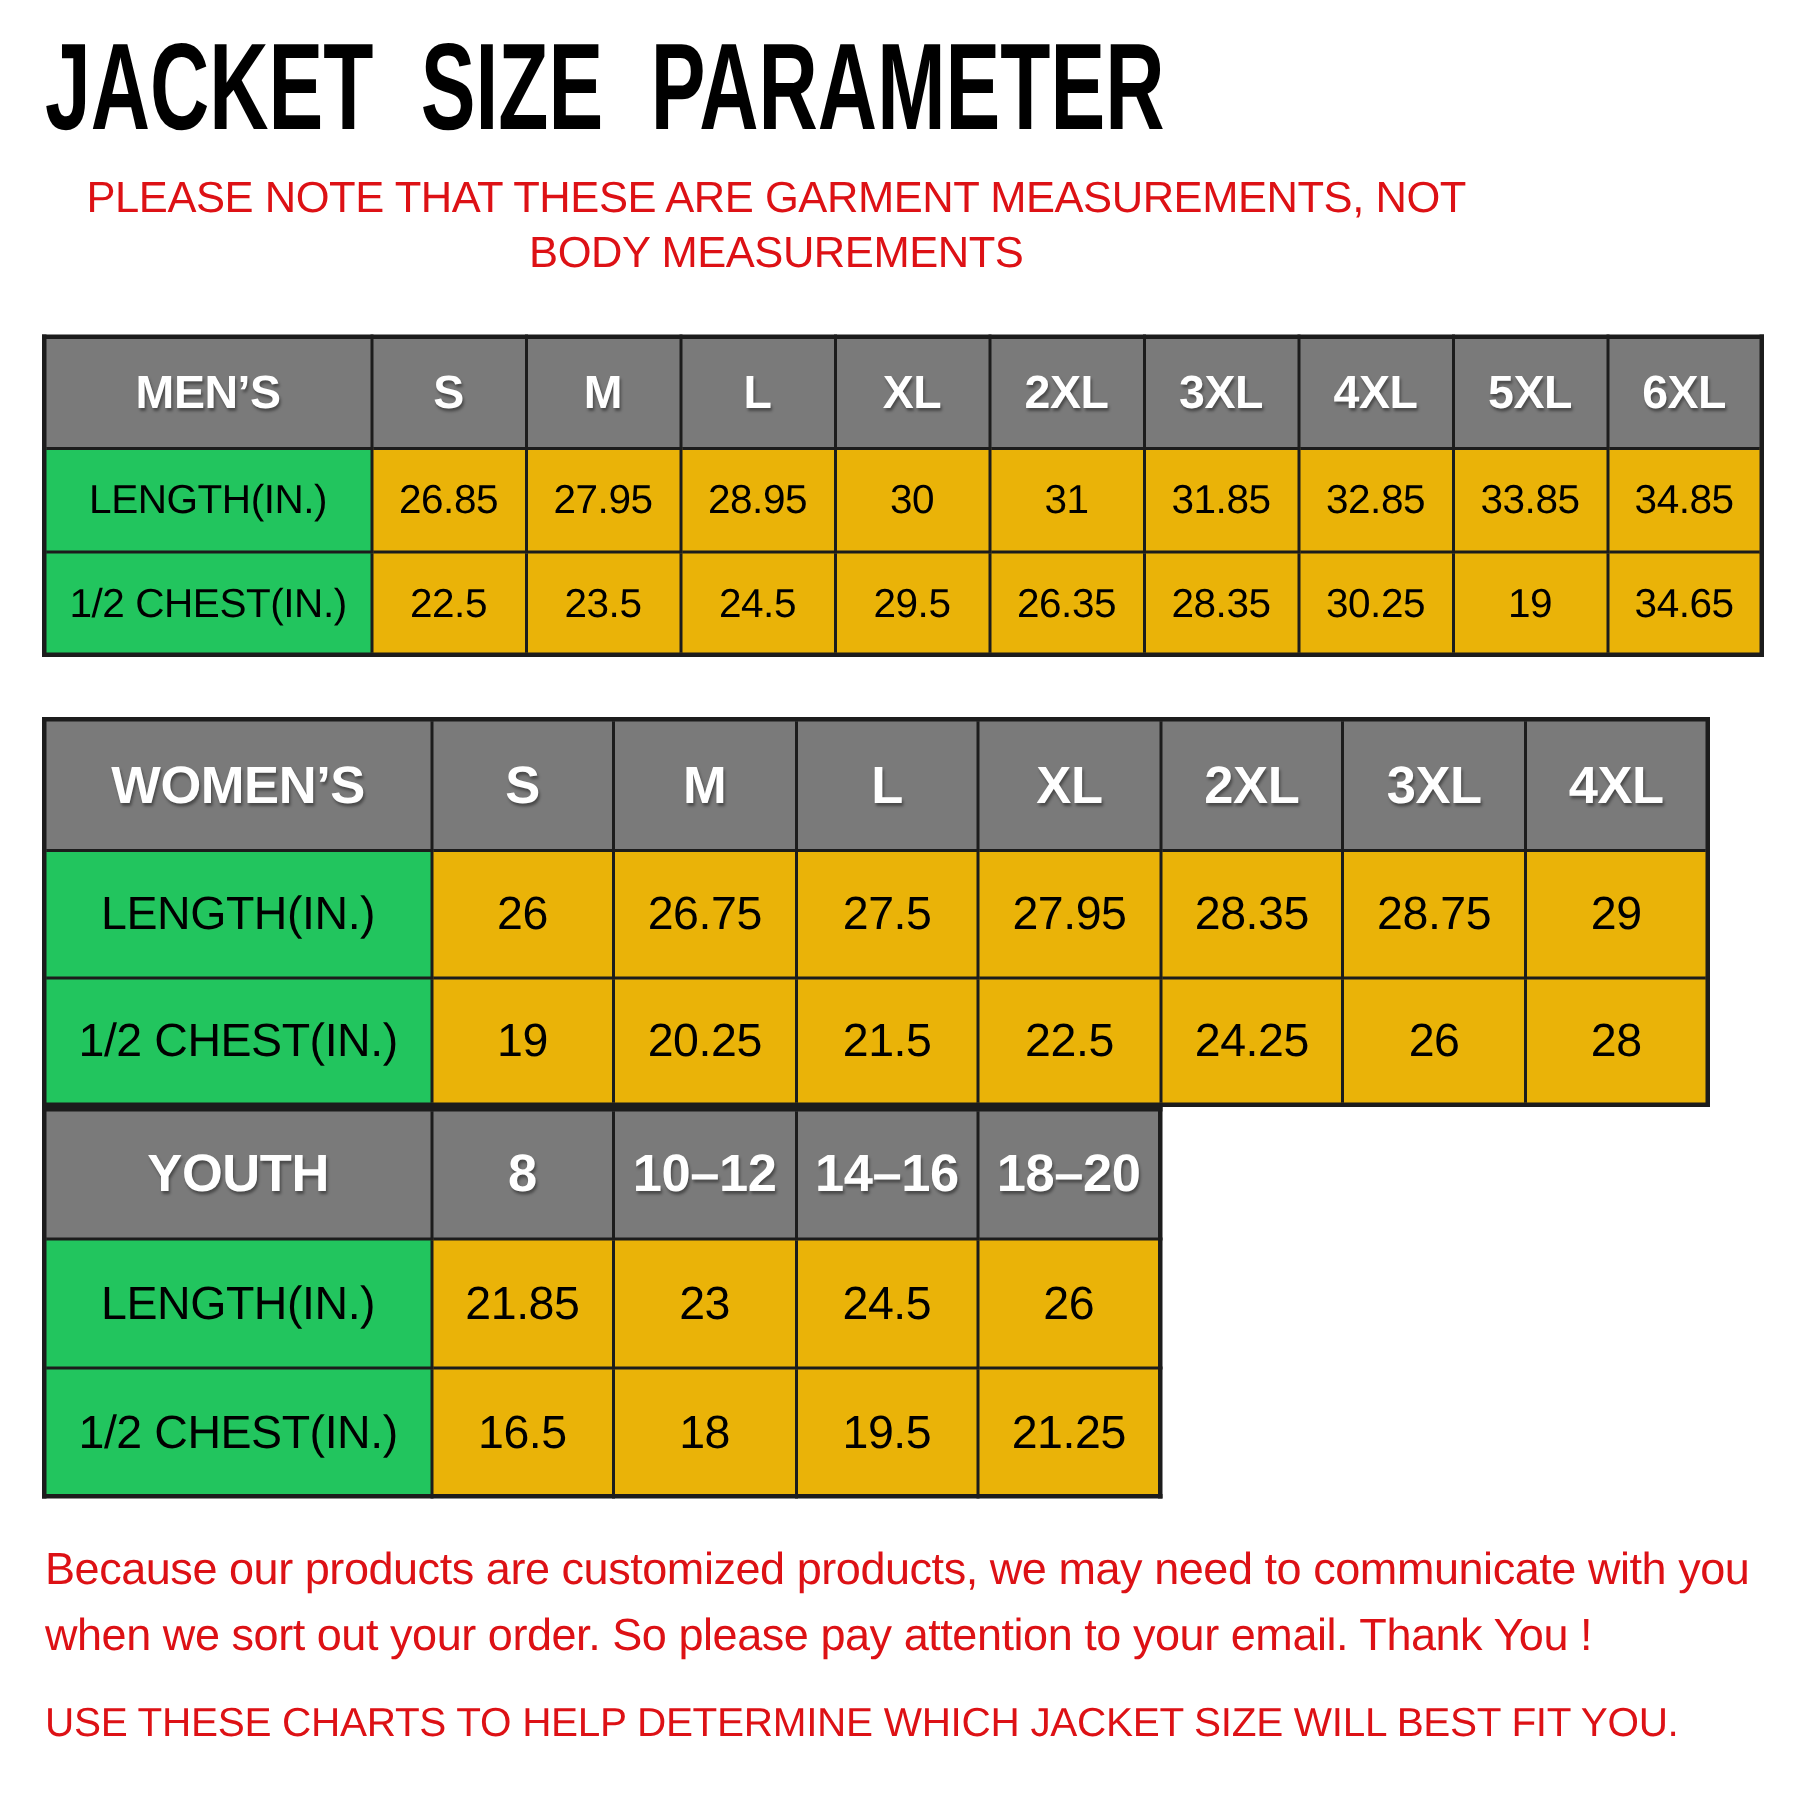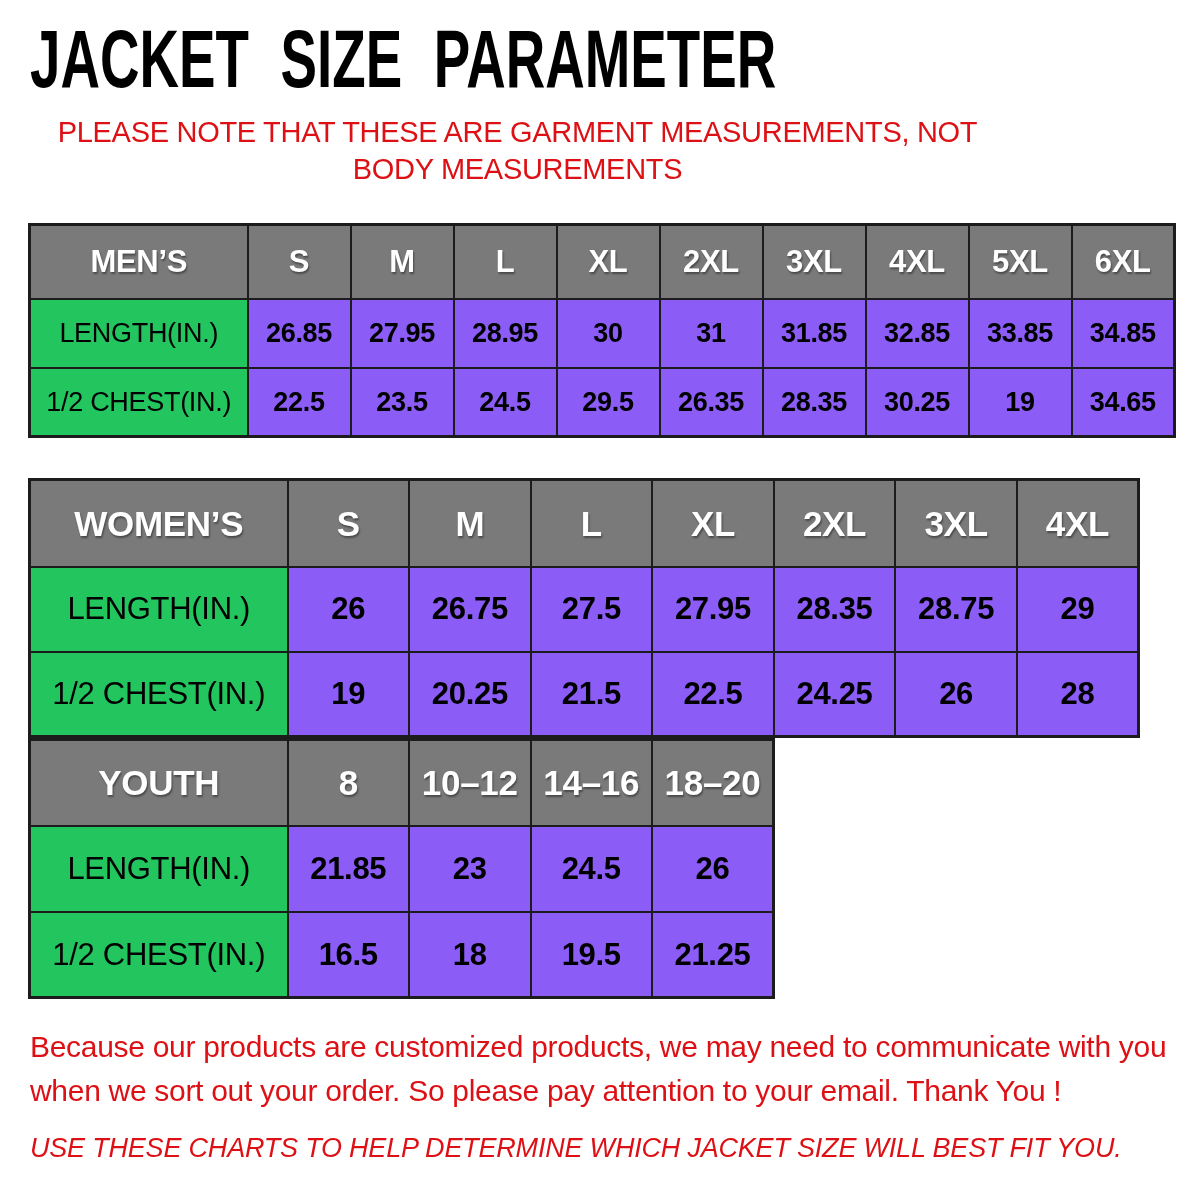--- a/index.html
+++ b/index.html
@@ -54,21 +54,21 @@
     vertical-align: middle;
     letter-spacing: -0.3px;
   }
   .size-table thead th {
     background: #7a7a7a;
     color: #ffffff;
     font-weight: 700;
     text-shadow: 1px 2px 2px rgba(0,0,0,0.40);
   }
   .size-table tbody th { font-weight: 400; background: #22c55e; }
-  .size-table tbody td { font-weight: 700; background: #8b5cf6; }
+  .size-table tbody td { font-weight: 400; background: #eab308; }
 
   
   .mens { width: 1148px; margin-top: 36px; }
   .mens thead tr { height: 74px; }
   .mens tbody tr { height: 69px; }
   .mens thead th { font-size: 31px; }
   .mens tbody th, .mens tbody td { font-size: 27px; }
   .mens th:first-child { width: 218px; }
 
   
@@ -95,21 +95,20 @@
     line-height: 1.47;
     color: #dd1115;
     letter-spacing: -0.3px;
   }
   .footer-line {
     margin: 20px 0 0 30px;
     font-size: 27px;
     color: #dd1115;
     letter-spacing: -0.2px;
     white-space: nowrap;
-    font-style: italic;
   }
 </style>
 </head>
 <body>
 
 <div class="page">
 
   <h1 class="title"><span class="condense">JACKET SIZE PARAMETER</span></h1>
 
   <p class="note">PLEASE NOTE THAT THESE ARE GARMENT MEASUREMENTS, NOT BODY MEASUREMENTS</p>

